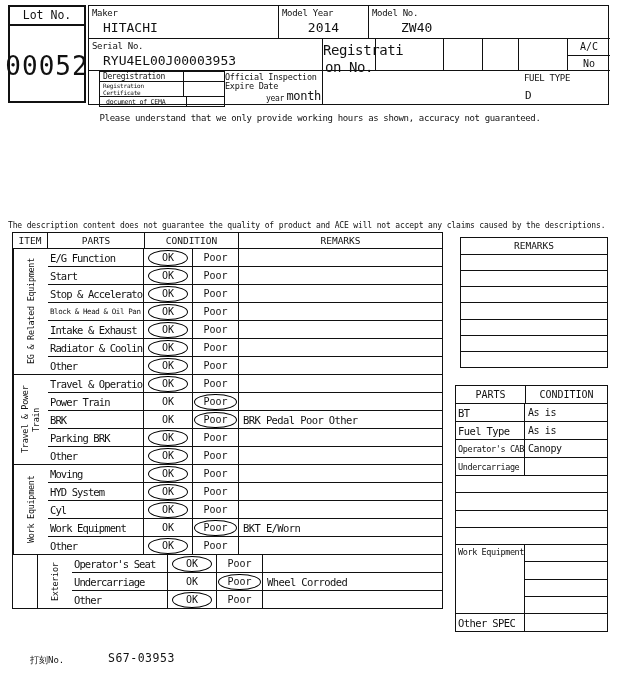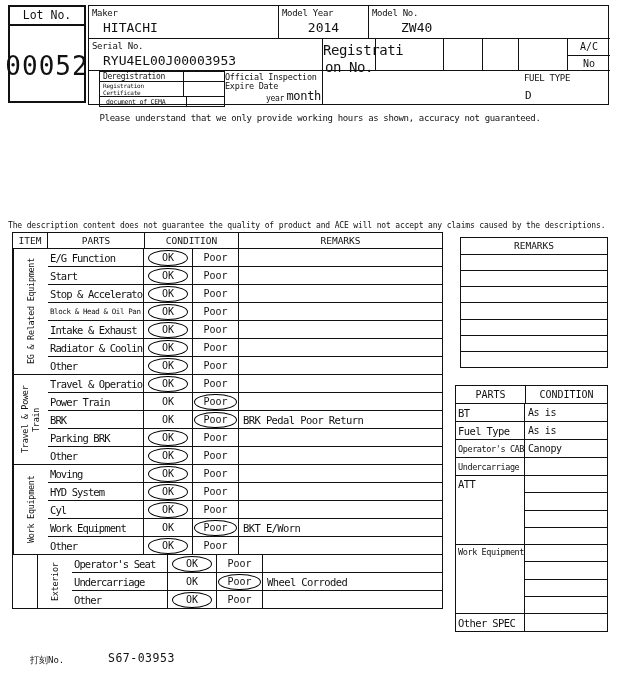--- a/index.html
+++ b/index.html
@@ -272,21 +272,21 @@
           </div>
       </div>
       <div class="irow">
         <div class="c-part">BRK</div>
         <div class="c-ok">
             <span class="mark ok-mark">OK</span>
           </div>
         <div class="c-poor">
             <span class="mark poor-mark circled">Poor</span>
           </div>
-        <div class="c-remark">BRK Pedal Poor Return</div>
+        <div class="c-remark">BRK Pedal Poor Other</div>
       </div>
       <div class="irow">
         <div class="c-part">Parking BRK</div>
         <div class="c-ok">
             <span class="mark ok-mark circled">OK</span>
           </div>
         <div class="c-poor">
             <span class="mark poor-mark">Poor</span>
           </div>
         <div class="c-remark"></div>
@@ -423,21 +423,20 @@
   </div>
   <div class="srow">
     <div class="sp-part small">Operator's CAB</div>
     <div class="sp-val">Canopy</div>
   </div>
   <div class="srow">
     <div class="sp-part small">Undercarriage</div>
     <div class="sp-val"></div>
   </div>
   <div class="srow-multi">
-    <div class="sp-part">ATT</div>
     <div class="sp-sub">
       <div></div>
       <div></div>
       <div></div>
       <div></div>
     </div>
   </div>
   <div class="srow-multi">
     <div class="sp-part small">Work Equipment</div>
     <div class="sp-sub">

